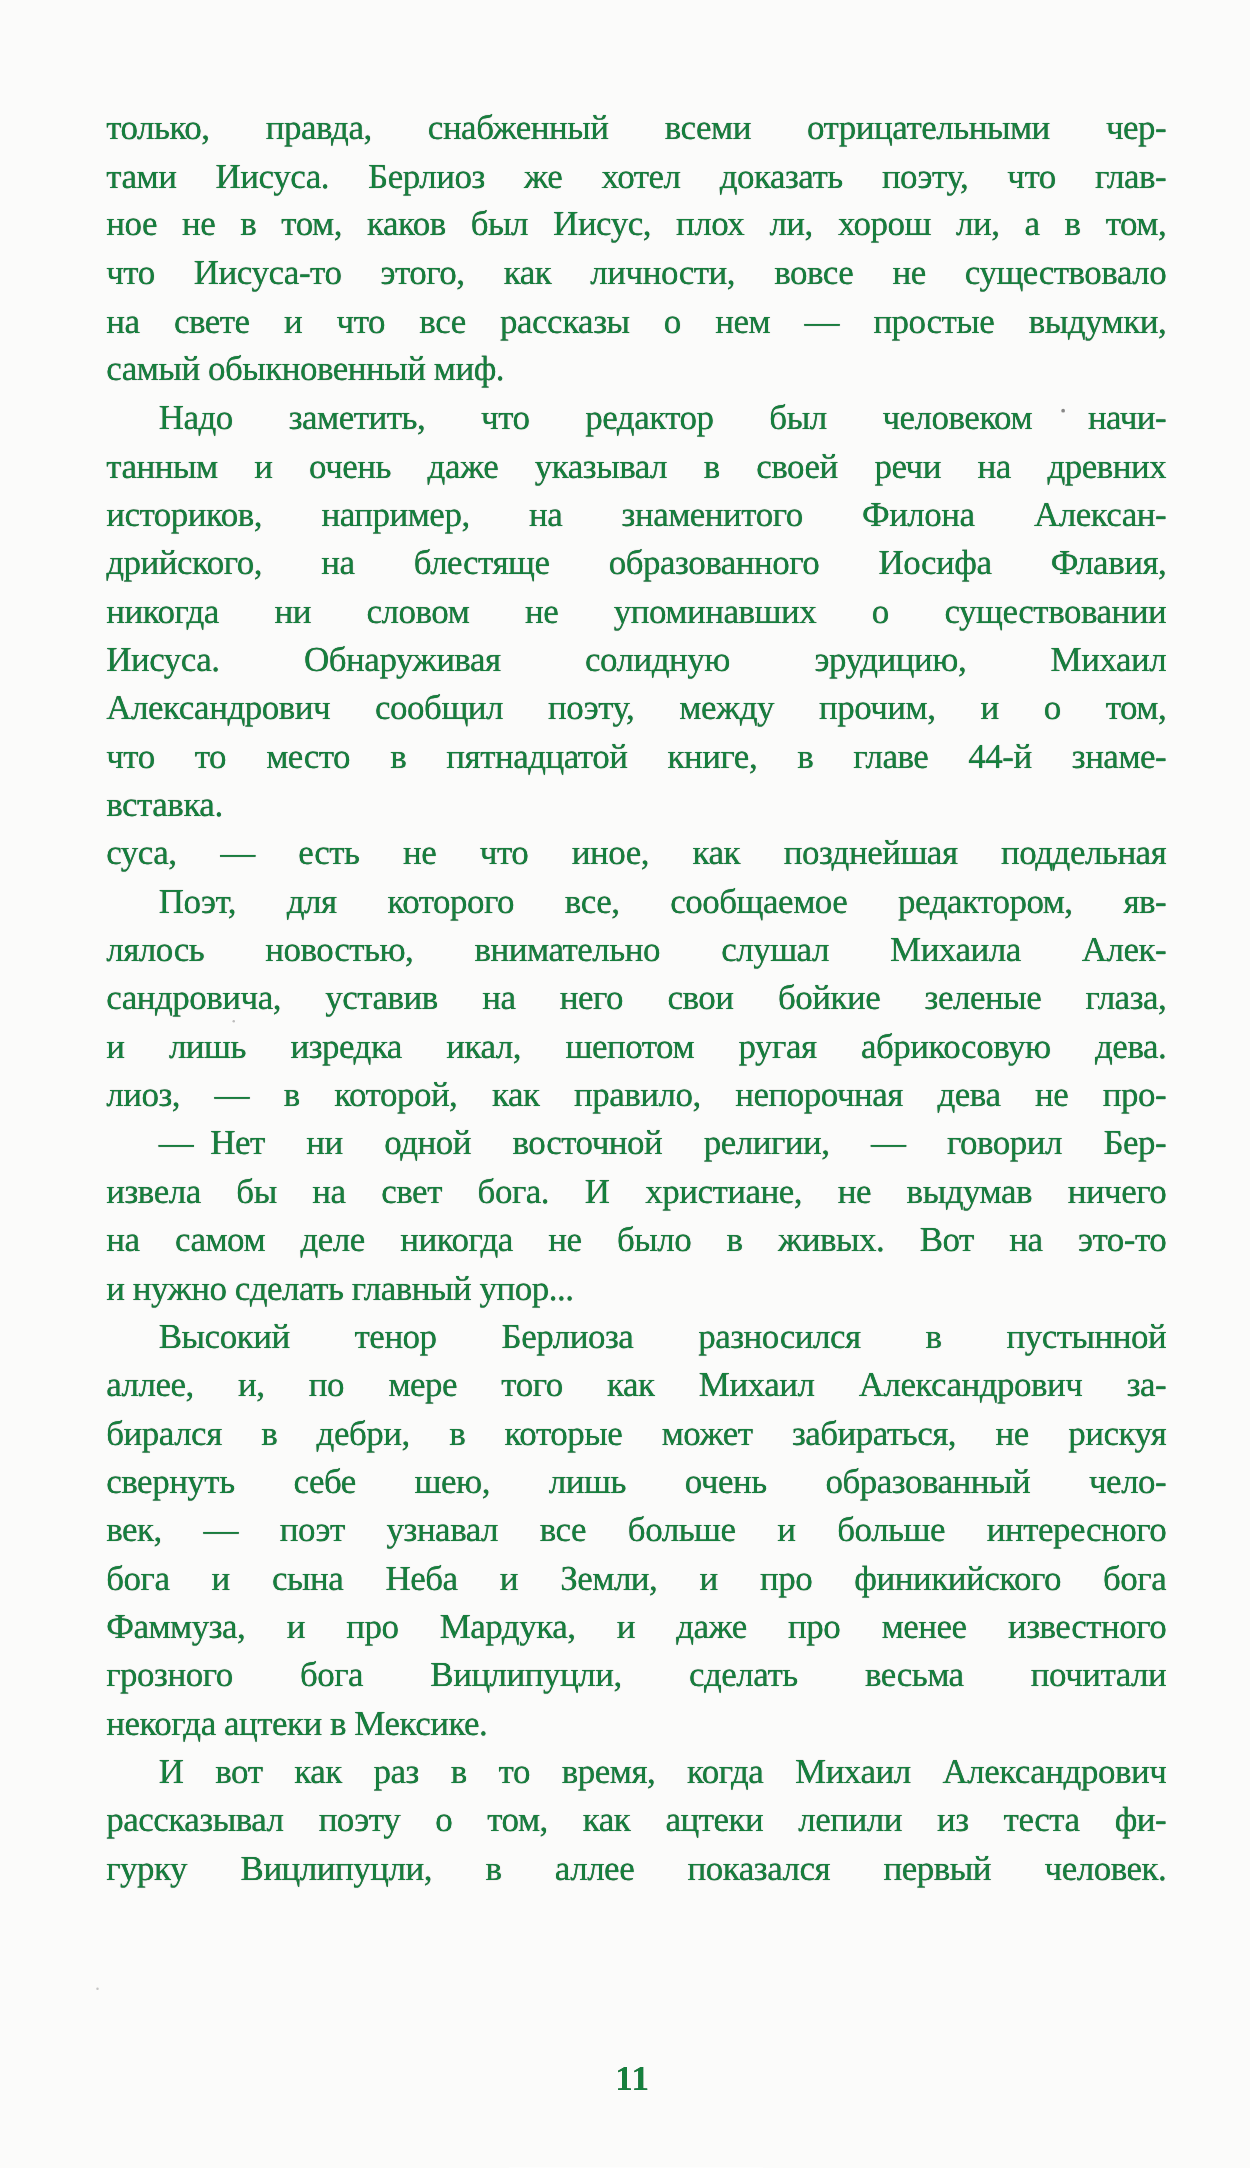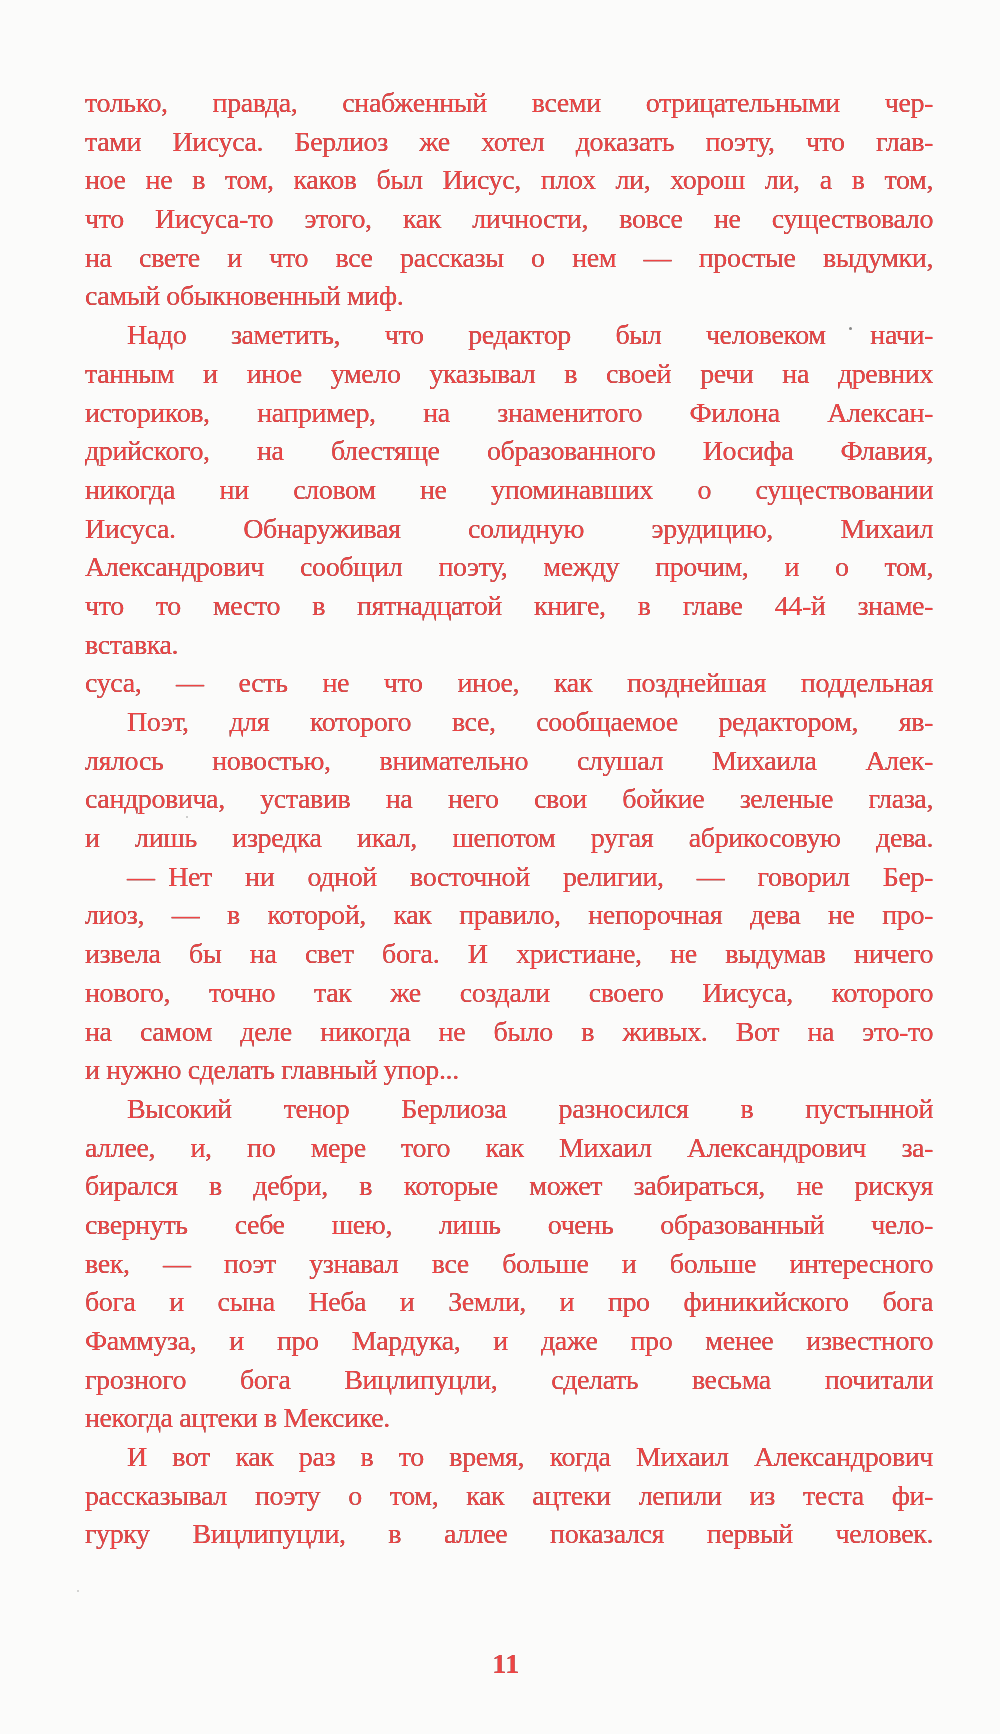--- a/index.html
+++ b/index.html
@@ -7,21 +7,21 @@
     padding: 0;
     background: #ffffff;
   }
   .page {
     position: relative;
     width: 1000px;
     height: 1734px;
     background: #fbfbfa;
     overflow: hidden;
     font-family: "Liberation Serif", "DejaVu Serif", serif;
-    color: #ef4444;
+    color: #15803d;
   }
   .text-block {
     position: absolute;
     left: 85px;
     top: 84px;
     width: 848px;
   }
   .line {
     height: 38.7px;
     line-height: 38.7px;
@@ -66,37 +66,36 @@
 
 <div class="page">
   <div class="text-block" id="textBlock">
       <div class="line">только, правда, снабженный всеми отрицательными чер-</div>
       <div class="line">тами Иисуса. Берлиоз же хотел доказать поэту, что глав-</div>
       <div class="line">ное не в том, каков был Иисус, плох ли, хорош ли, а в том,</div>
       <div class="line">что Иисуса-то этого, как личности, вовсе не существовало</div>
       <div class="line">на свете и что все рассказы о нем — простые выдумки,</div>
       <div class="line short">самый обыкновенный миф.</div>
       <div class="line indent">Надо заметить, что редактор был человеком начи-</div>
-      <div class="line">танным и иное умело указывал в своей речи на древних</div>
+      <div class="line">танным и очень даже указывал в своей речи на древних</div>
       <div class="line">историков, например, на знаменитого Филона Алексан-</div>
       <div class="line">дрийского, на блестяще образованного Иосифа Флавия,</div>
       <div class="line">никогда ни словом не упоминавших о существовании</div>
       <div class="line">Иисуса. Обнаруживая солидную эрудицию, Михаил</div>
       <div class="line">Александрович сообщил поэту, между прочим, и о том,</div>
       <div class="line">что то место в пятнадцатой книге, в главе 44-й знаме-</div>
       <div class="line short">вставка.</div>
       <div class="line">суса, — есть не что иное, как позднейшая поддельная</div>
       <div class="line indent">Поэт, для которого все, сообщаемое редактором, яв-</div>
       <div class="line">лялось новостью, внимательно слушал Михаила Алек-</div>
       <div class="line">сандровича, уставив на него свои бойкие зеленые глаза,</div>
       <div class="line">и лишь изредка икал, шепотом ругая абрикосовую дева.</div>
+      <div class="line">лиоз, — в которой, как правило, непорочная дева не про-</div>
       <div class="line indent">— Нет ни одной восточной религии, — говорил Бер-</div>
-      <div class="line">лиоз, — в которой, как правило, непорочная дева не про-</div>
       <div class="line">извела бы на свет бога. И христиане, не выдумав ничего</div>
-      <div class="line">нового, точно так же создали своего Иисуса, которого</div>
       <div class="line">на самом деле никогда не было в живых. Вот на это-то</div>
       <div class="line short">и нужно сделать главный упор...</div>
       <div class="line indent">Высокий тенор Берлиоза разносился в пустынной</div>
       <div class="line">аллее, и, по мере того как Михаил Александрович за-</div>
       <div class="line">бирался в дебри, в которые может забираться, не рискуя</div>
       <div class="line">свернуть себе шею, лишь очень образованный чело-</div>
       <div class="line">век, — поэт узнавал все больше и больше интересного</div>
       <div class="line">бога и сына Неба и Земли, и про финикийского бога</div>
       <div class="line">Фаммуза, и про Мардука, и даже про менее известного</div>
       <div class="line">грозного бога Вицлипуцли, сделать весьма почитали</div>

